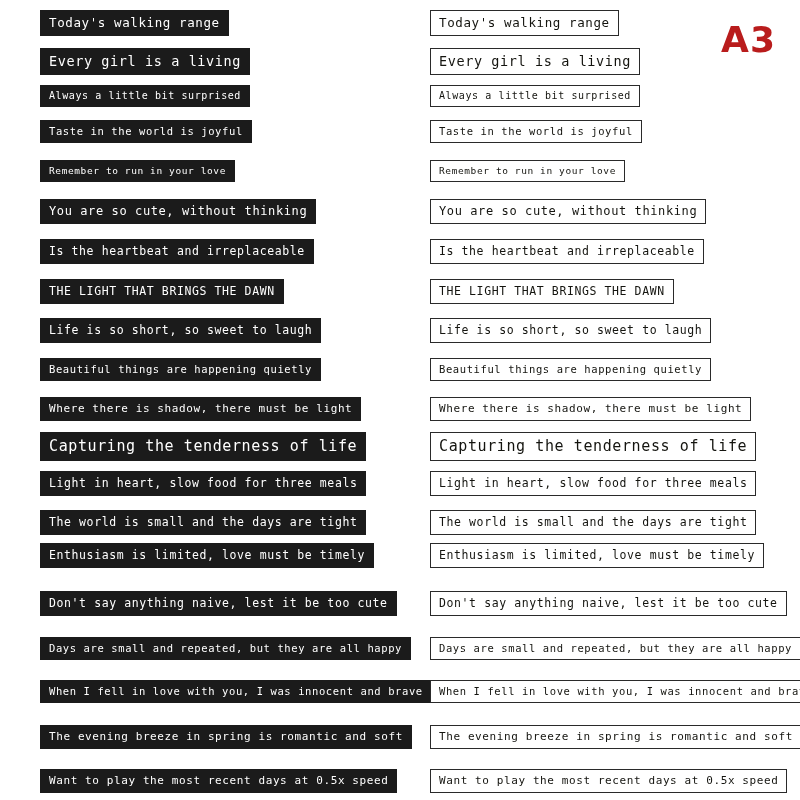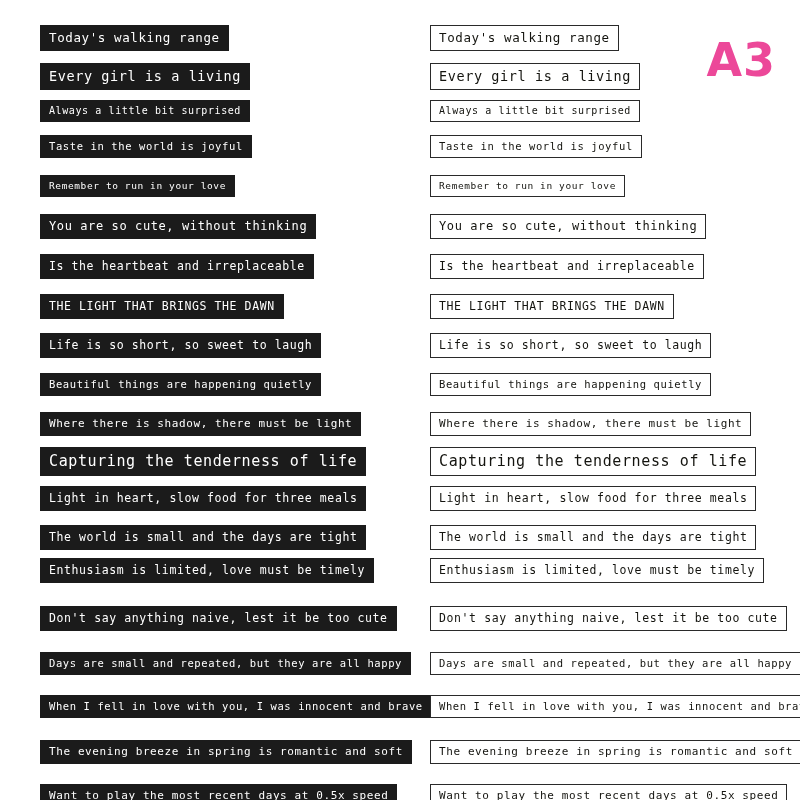--- a/index.html
+++ b/index.html
@@ -11,21 +11,20 @@
     width: 800px;
     height: 800px;
     font-family: "DejaVu Sans Mono", monospace;
     position: relative;
     overflow: hidden;
   }
   #stage {
     position: relative;
     width: 800px;
     height: 668px;
-    margin-top: 15px;
   }
   .column {
     position: absolute;
     top: 0;
     width: 360px;
     height: 800px;
   }
   #col-left  { left: 40px; }
   #col-right { left: 430px; }
 
@@ -56,24 +55,24 @@
     background: #ffffff;
     color: #14140f;
     border: 1px solid #2a2a2a;
     padding: 4px 8px 5px 8px;
   }
 
   .a3-badge {
     position: absolute;
     right: 24px;
     top: 22px;
-    color: #ec4899;
+    color: #b91c1c;
     font-family: "DejaVu Sans", sans-serif;
     font-weight: bold;
-    font-size: 46px;
+    font-size: 36px;
     line-height: 1;
     letter-spacing: 1px;
   }
 </style>
 </head>
 <body>
 
 <div id="stage">
 
   <div class="column dark" id="col-left">

